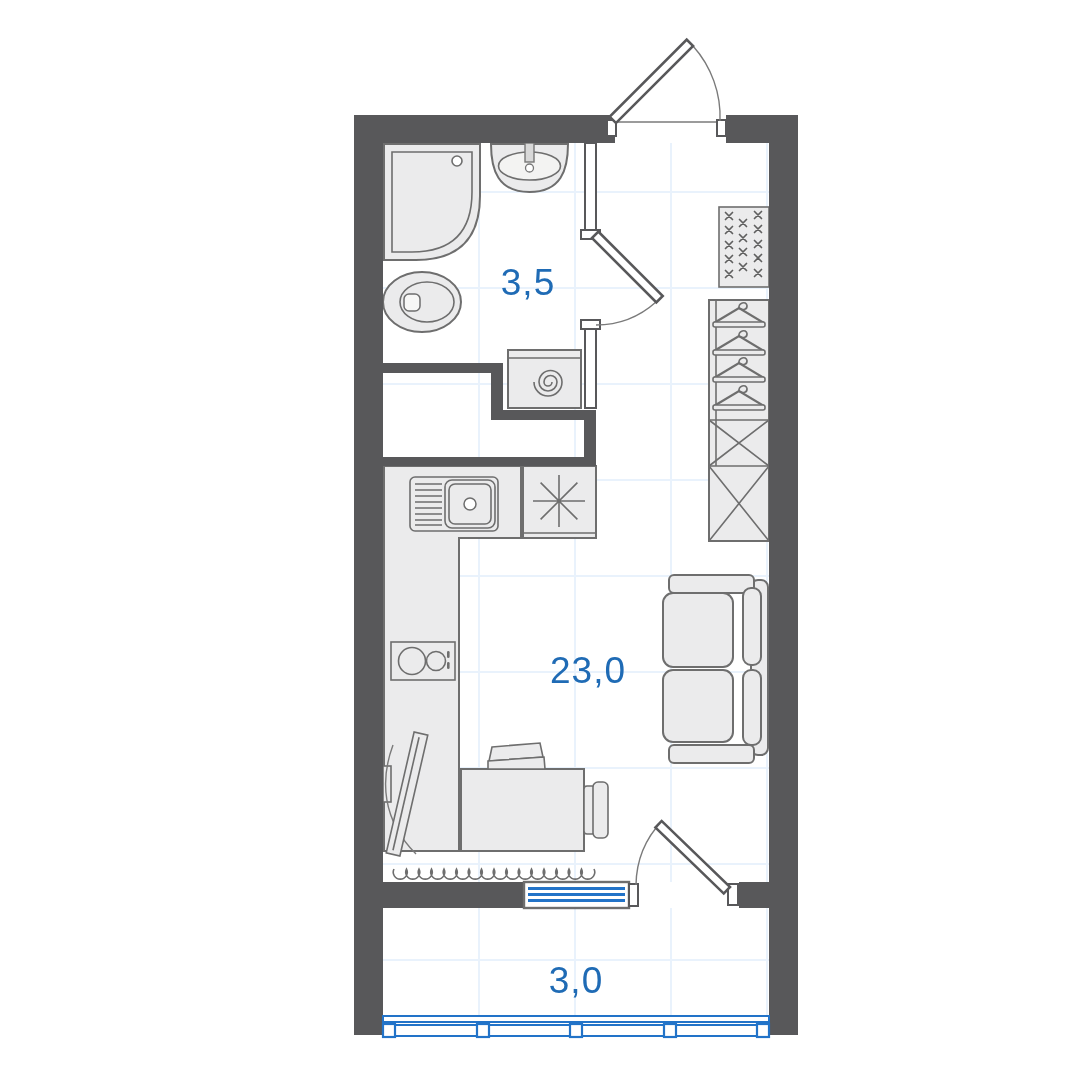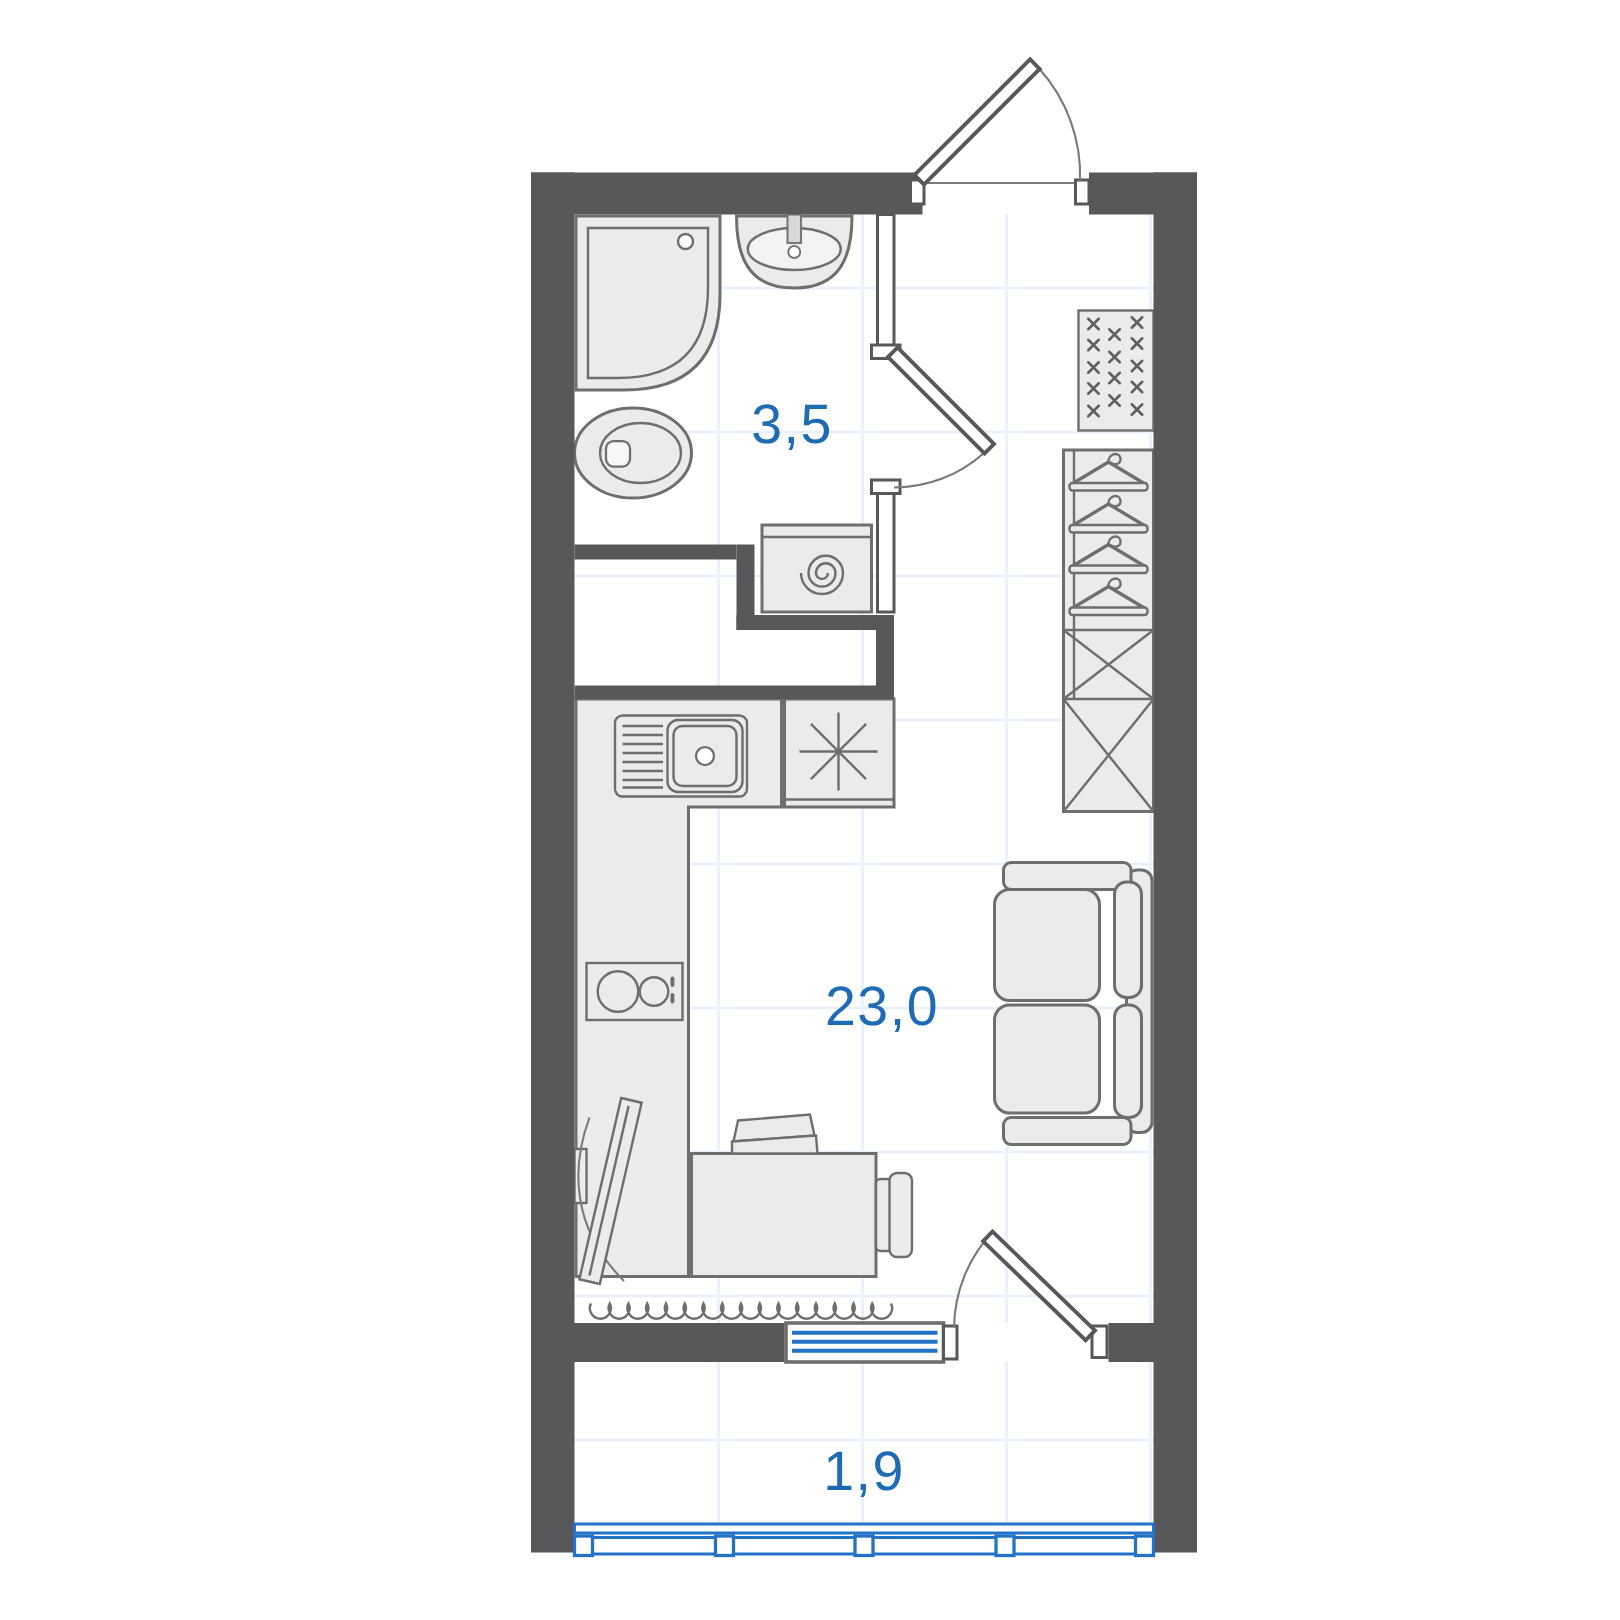--- a/index.html
+++ b/index.html
@@ -253,14 +253,14 @@
       <rect class="winbox" x="534" y="1024" width="12" height="13" stroke-width="2.2"></rect>
       <rect class="winbox" x="628" y="1024" width="12" height="13" stroke-width="2.2"></rect>
       <rect class="winbox" x="721" y="1024" width="12" height="13" stroke-width="2.2"></rect>
     </g>
   </svg>
 
   <div class="area-label" style="left:492px;top:283px;">3,5</div>
 
   <div class="area-label" style="left:552px;top:671px;">23,0</div>
 
-  <div class="area-label" style="left:540px;top:981px;">1,9</div>
+  <div class="area-label" style="left:540px;top:981px;">3,0</div>
 </div>
 
 </body></html>

